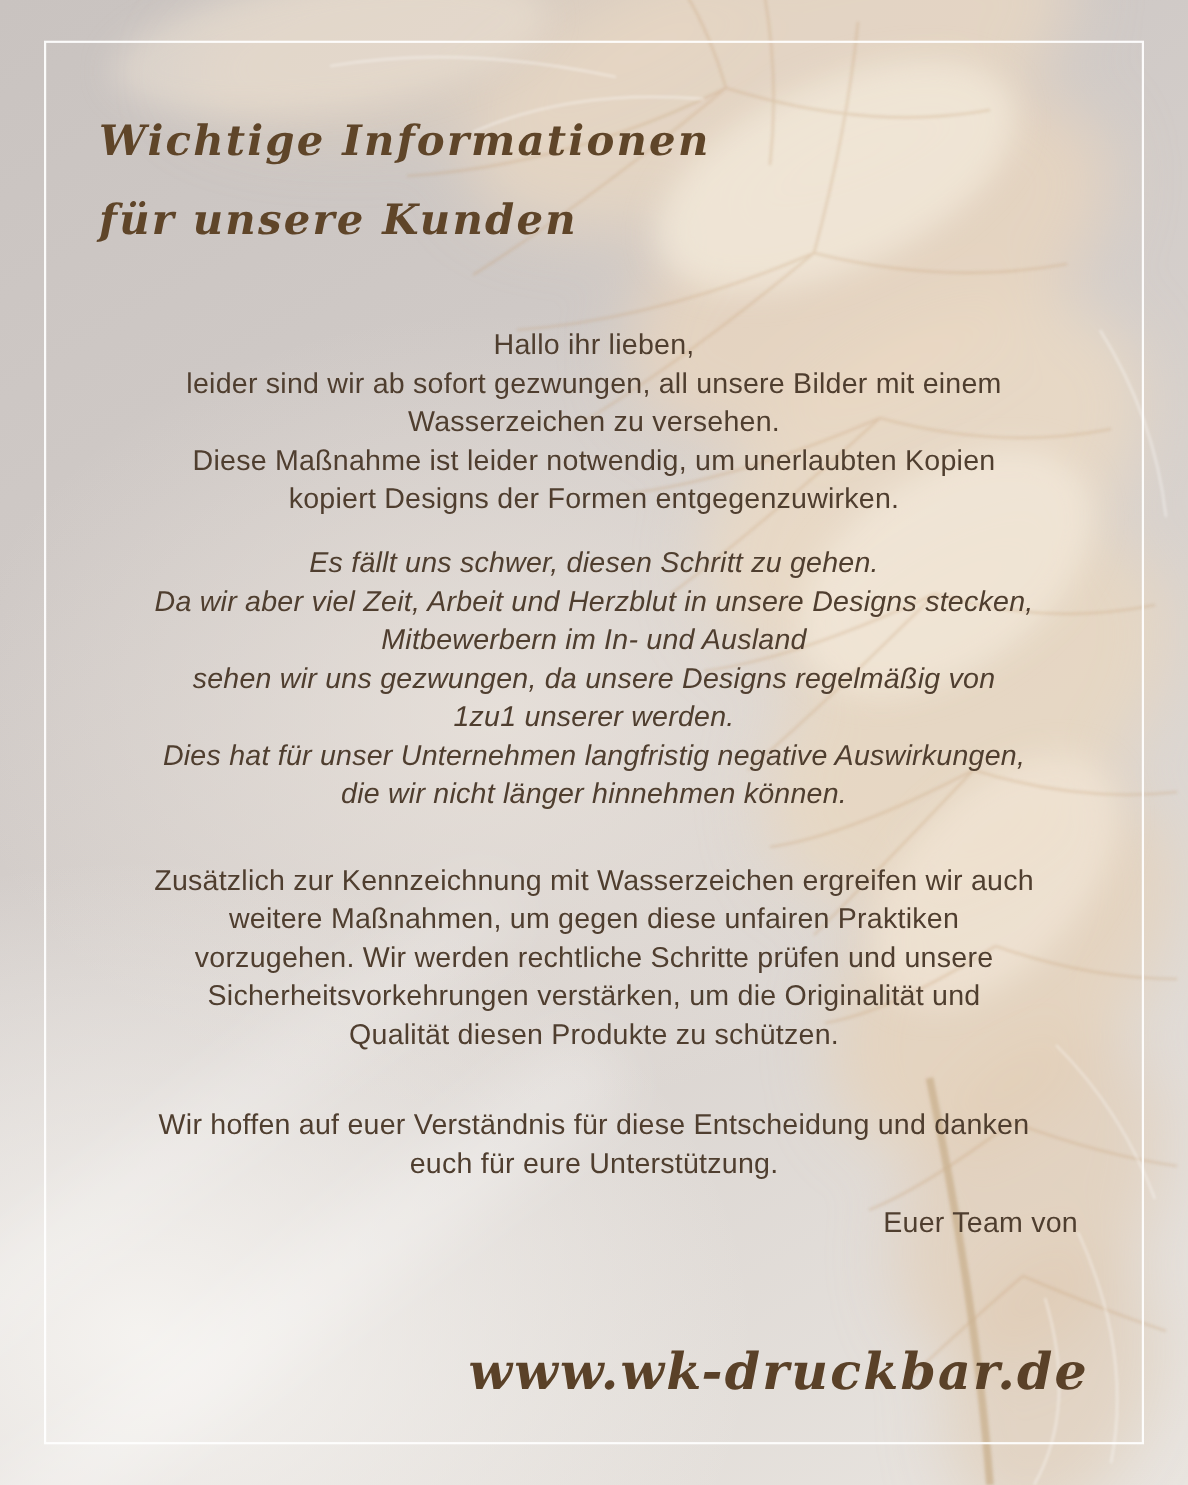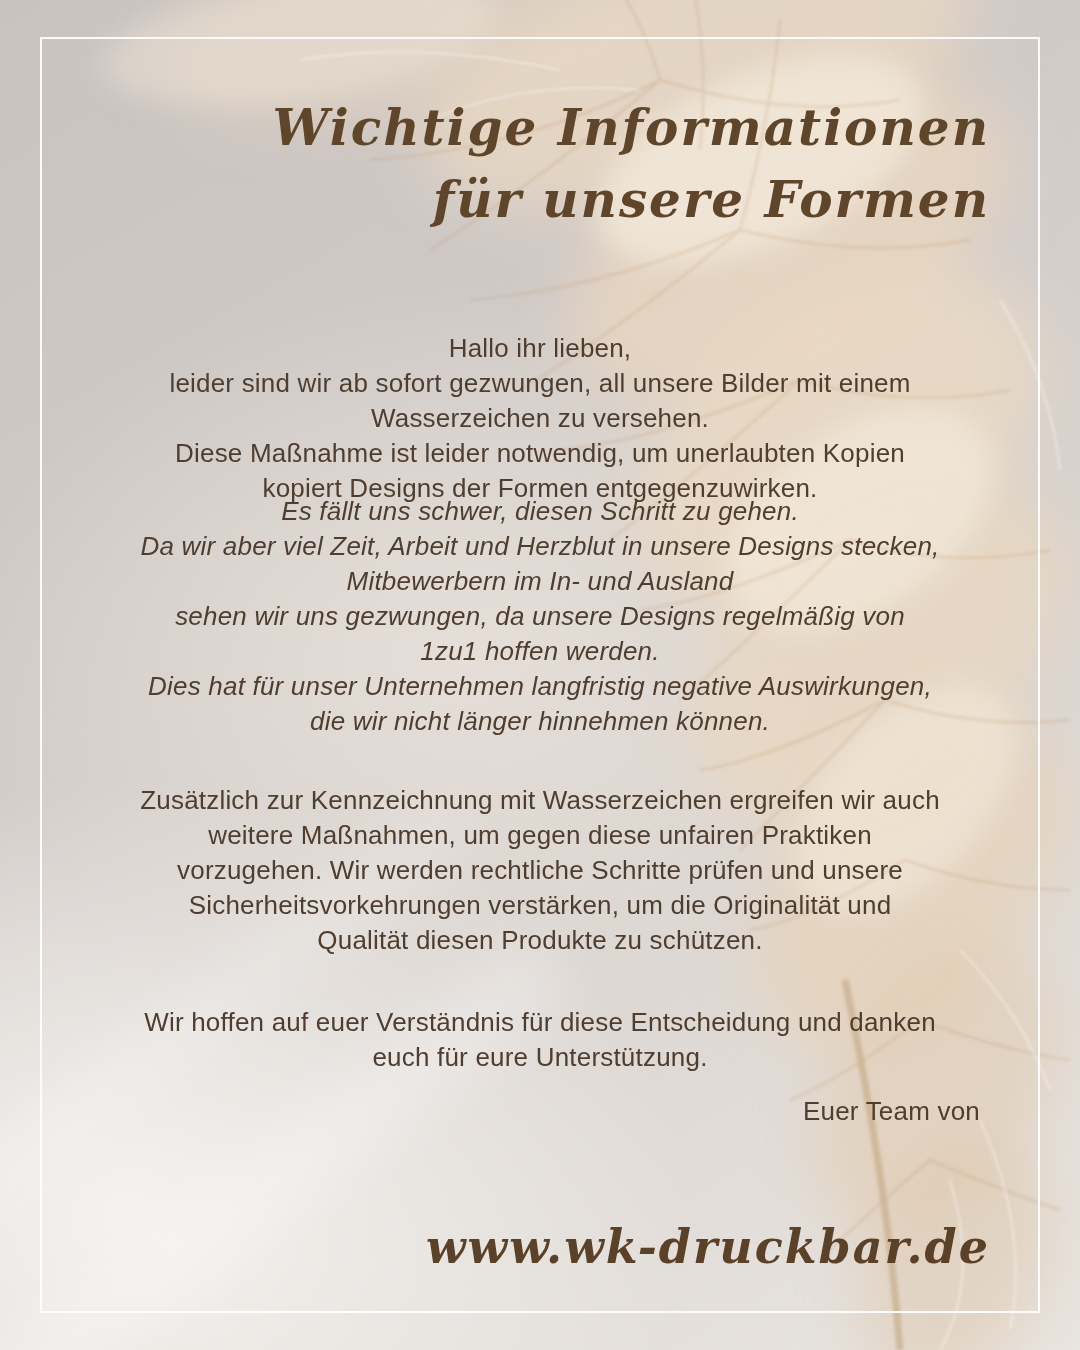--- a/index.html
+++ b/index.html
@@ -21,35 +21,35 @@
   .frame {
     position: absolute;
     left: 40px; top: 37px; right: 40px; bottom: 37px;
     border: 2px solid rgba(255,255,255,0.92);
     pointer-events: none;
     z-index: 3;
   }
   .content { position: absolute; left: 0; top: 0; width: 1080px; height: 1350px; z-index: 2; }
   .title {
     position: absolute; left: 90px; top: 92px; width: 900px; margin: 0;
-    text-align: right;
+    text-align: left;
     font-family: "DejaVu Serif", serif;
     font-style: italic; font-weight: bold;
-    font-size: 50px; line-height: 72px; letter-spacing: 2px;
+    font-size: 38px; line-height: 72px; letter-spacing: 2px;
     color: #5f4529;
   }
   .title span { display: block; }
   .para {
     position: absolute; left: 100px; width: 880px;
     text-align: center;
     font-size: 26px; line-height: 35px;
     color: #4f3e2f;
     letter-spacing: 0.2px;
   }
-  .p1 { top: 296px; margin-top: 35px; }
+  .p1 { top: 296px; }
   .p2 { top: 494px; font-style: italic; }
   .p3 { top: 783px; }
   .p4 { top: 993px; margin-top: 12px; }
   .sig { top: 1093px; line-height: 37px; text-align: right; }
   .website {
     position: absolute; left: 90px; top: 1212px; width: 900px;
     text-align: right;
     font-family: "DejaVu Serif", serif;
     font-style: italic; font-weight: bold;
     font-size: 46px; line-height: 70px; letter-spacing: 2px;
@@ -133,37 +133,37 @@
       <rect x="-220" y="1020" width="760" height="55" fill="#ffffff" opacity="0.22" transform="rotate(-38 160 1050)"></rect>
       <rect x="-180" y="1180" width="820" height="70" fill="#ffffff" opacity="0.28" transform="rotate(-38 230 1215)"></rect>
     </g>
   </svg>
 
   <div class="frame"></div>
 
   <div class="content">
     <h1 class="title">
       <span>Wichtige Informationen</span>
-      <span>für unsere Formen</span>
+      <span>für unsere Kunden</span>
     </h1>
 
     <div class="para p1">
         <div>Hallo ihr lieben,</div>
         <div>leider sind wir ab sofort gezwungen, all unsere Bilder mit einem</div>
         <div>Wasserzeichen zu versehen.</div>
         <div>Diese Maßnahme ist leider notwendig, um unerlaubten Kopien</div>
         <div>kopiert Designs der Formen entgegenzuwirken.</div>
       </div>
 
     <div class="para p2">
         <div>Es fällt uns schwer, diesen Schritt zu gehen.</div>
         <div>Da wir aber viel Zeit, Arbeit und Herzblut in unsere Designs stecken,</div>
         <div>Mitbewerbern im In- und Ausland</div>
         <div>sehen wir uns gezwungen, da unsere Designs regelmäßig von</div>
-        <div>1zu1 hoffen werden.</div>
+        <div>1zu1 unserer werden.</div>
         <div>Dies hat für unser Unternehmen langfristig negative Auswirkungen,</div>
         <div>die wir nicht länger hinnehmen können.</div>
       </div>
 
     <div class="para p3">
         <div>Zusätzlich zur Kennzeichnung mit Wasserzeichen ergreifen wir auch</div>
         <div>weitere Maßnahmen, um gegen diese unfairen Praktiken</div>
         <div>vorzugehen. Wir werden rechtliche Schritte prüfen und unsere</div>
         <div>Sicherheitsvorkehrungen verstärken, um die Originalität und</div>
         <div>Qualität diesen Produkte zu schützen.</div>

